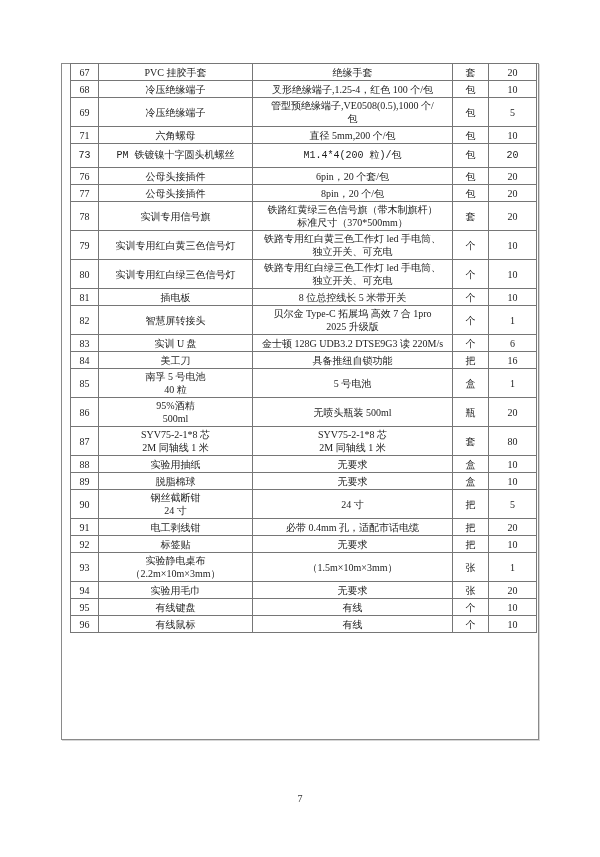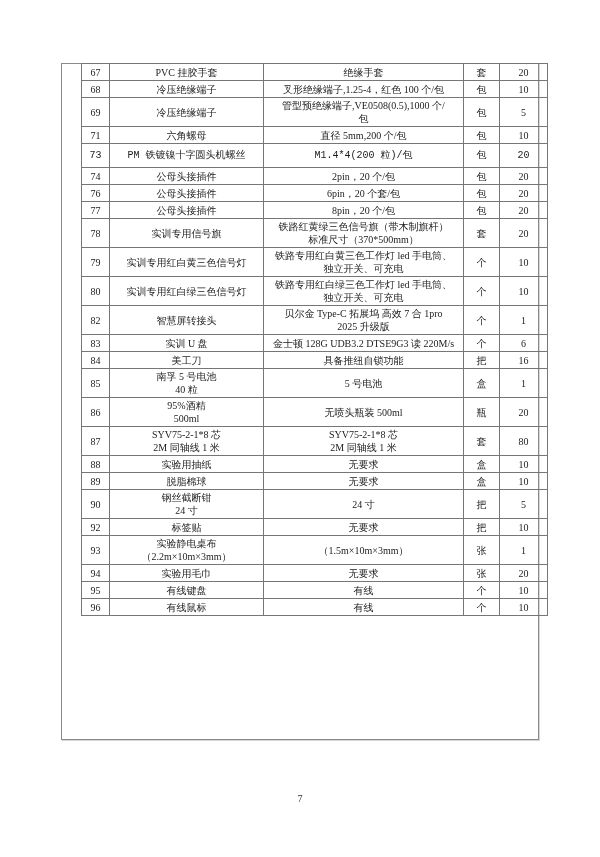--- a/index.html
+++ b/index.html
@@ -13,21 +13,21 @@
   }
   .frame {
     position: absolute;
     left: 61px; top: 63px;
     width: 476px; height: 675px;
     border: 1px solid #8a8a8a;
     box-shadow: 1px 1px 0 #d6d6d6;
   }
   table.items {
     position: absolute;
-    left: 19px; top: -1px;
+    left: 8px; top: -1px;
     width: 466px;
     border-collapse: collapse;
     table-layout: fixed;
   }
   table.items td {
     border: 1px solid #767676;
     text-align: center;
     vertical-align: middle;
     font-size: 10px;
     line-height: 13px;
@@ -95,27 +95,20 @@
 
 
   <tr style="height: 24px; font-family: Liberation Mono, monospace;">
     <td>73</td>
     <td>PM 铁镀镍十字圆头机螺丝</td>
     <td>M1.4*4(200 粒)/包</td>
     <td>包</td>
     <td>20</td>
   </tr>
 
-  <tr>
-    <td>74</td>
-    <td>公母头接插件</td>
-    <td>2pin，20 个/包</td>
-    <td>包</td>
-    <td>20</td>
-  </tr>
 
 
   <tr>
     <td>76</td>
     <td>公母头接插件</td>
     <td>6pin，20 个套/包</td>
     <td>包</td>
     <td>20</td>
   </tr>
 
@@ -147,20 +140,27 @@
 
   <tr>
     <td>80</td>
     <td>实训专用红白绿三色信号灯</td>
     <td>铁路专用红白绿三色工作灯 led 手电筒、
 独立开关、可充电</td>
     <td>个</td>
     <td>10</td>
   </tr>
 
+  <tr>
+    <td>81</td>
+    <td>插电板</td>
+    <td>8 位总控线长 5 米带开关</td>
+    <td>个</td>
+    <td>10</td>
+  </tr>
 
   <tr>
     <td>82</td>
     <td>智慧屏转接头</td>
     <td>贝尔金 Type-C 拓展坞 高效 7 合 1pro
 2025 升级版</td>
     <td>个</td>
     <td>1</td>
   </tr>
 
@@ -226,20 +226,27 @@
 
   <tr>
     <td>90</td>
     <td>钢丝截断钳
 24 寸</td>
     <td>24 寸</td>
     <td>把</td>
     <td>5</td>
   </tr>
 
+  <tr>
+    <td>91</td>
+    <td>电工剥线钳</td>
+    <td>必带 0.4mm 孔，适配市话电缆</td>
+    <td>把</td>
+    <td>20</td>
+  </tr>
 
   <tr>
     <td>92</td>
     <td>标签贴</td>
     <td>无要求</td>
     <td>把</td>
     <td>10</td>
   </tr>
 
   <tr>

